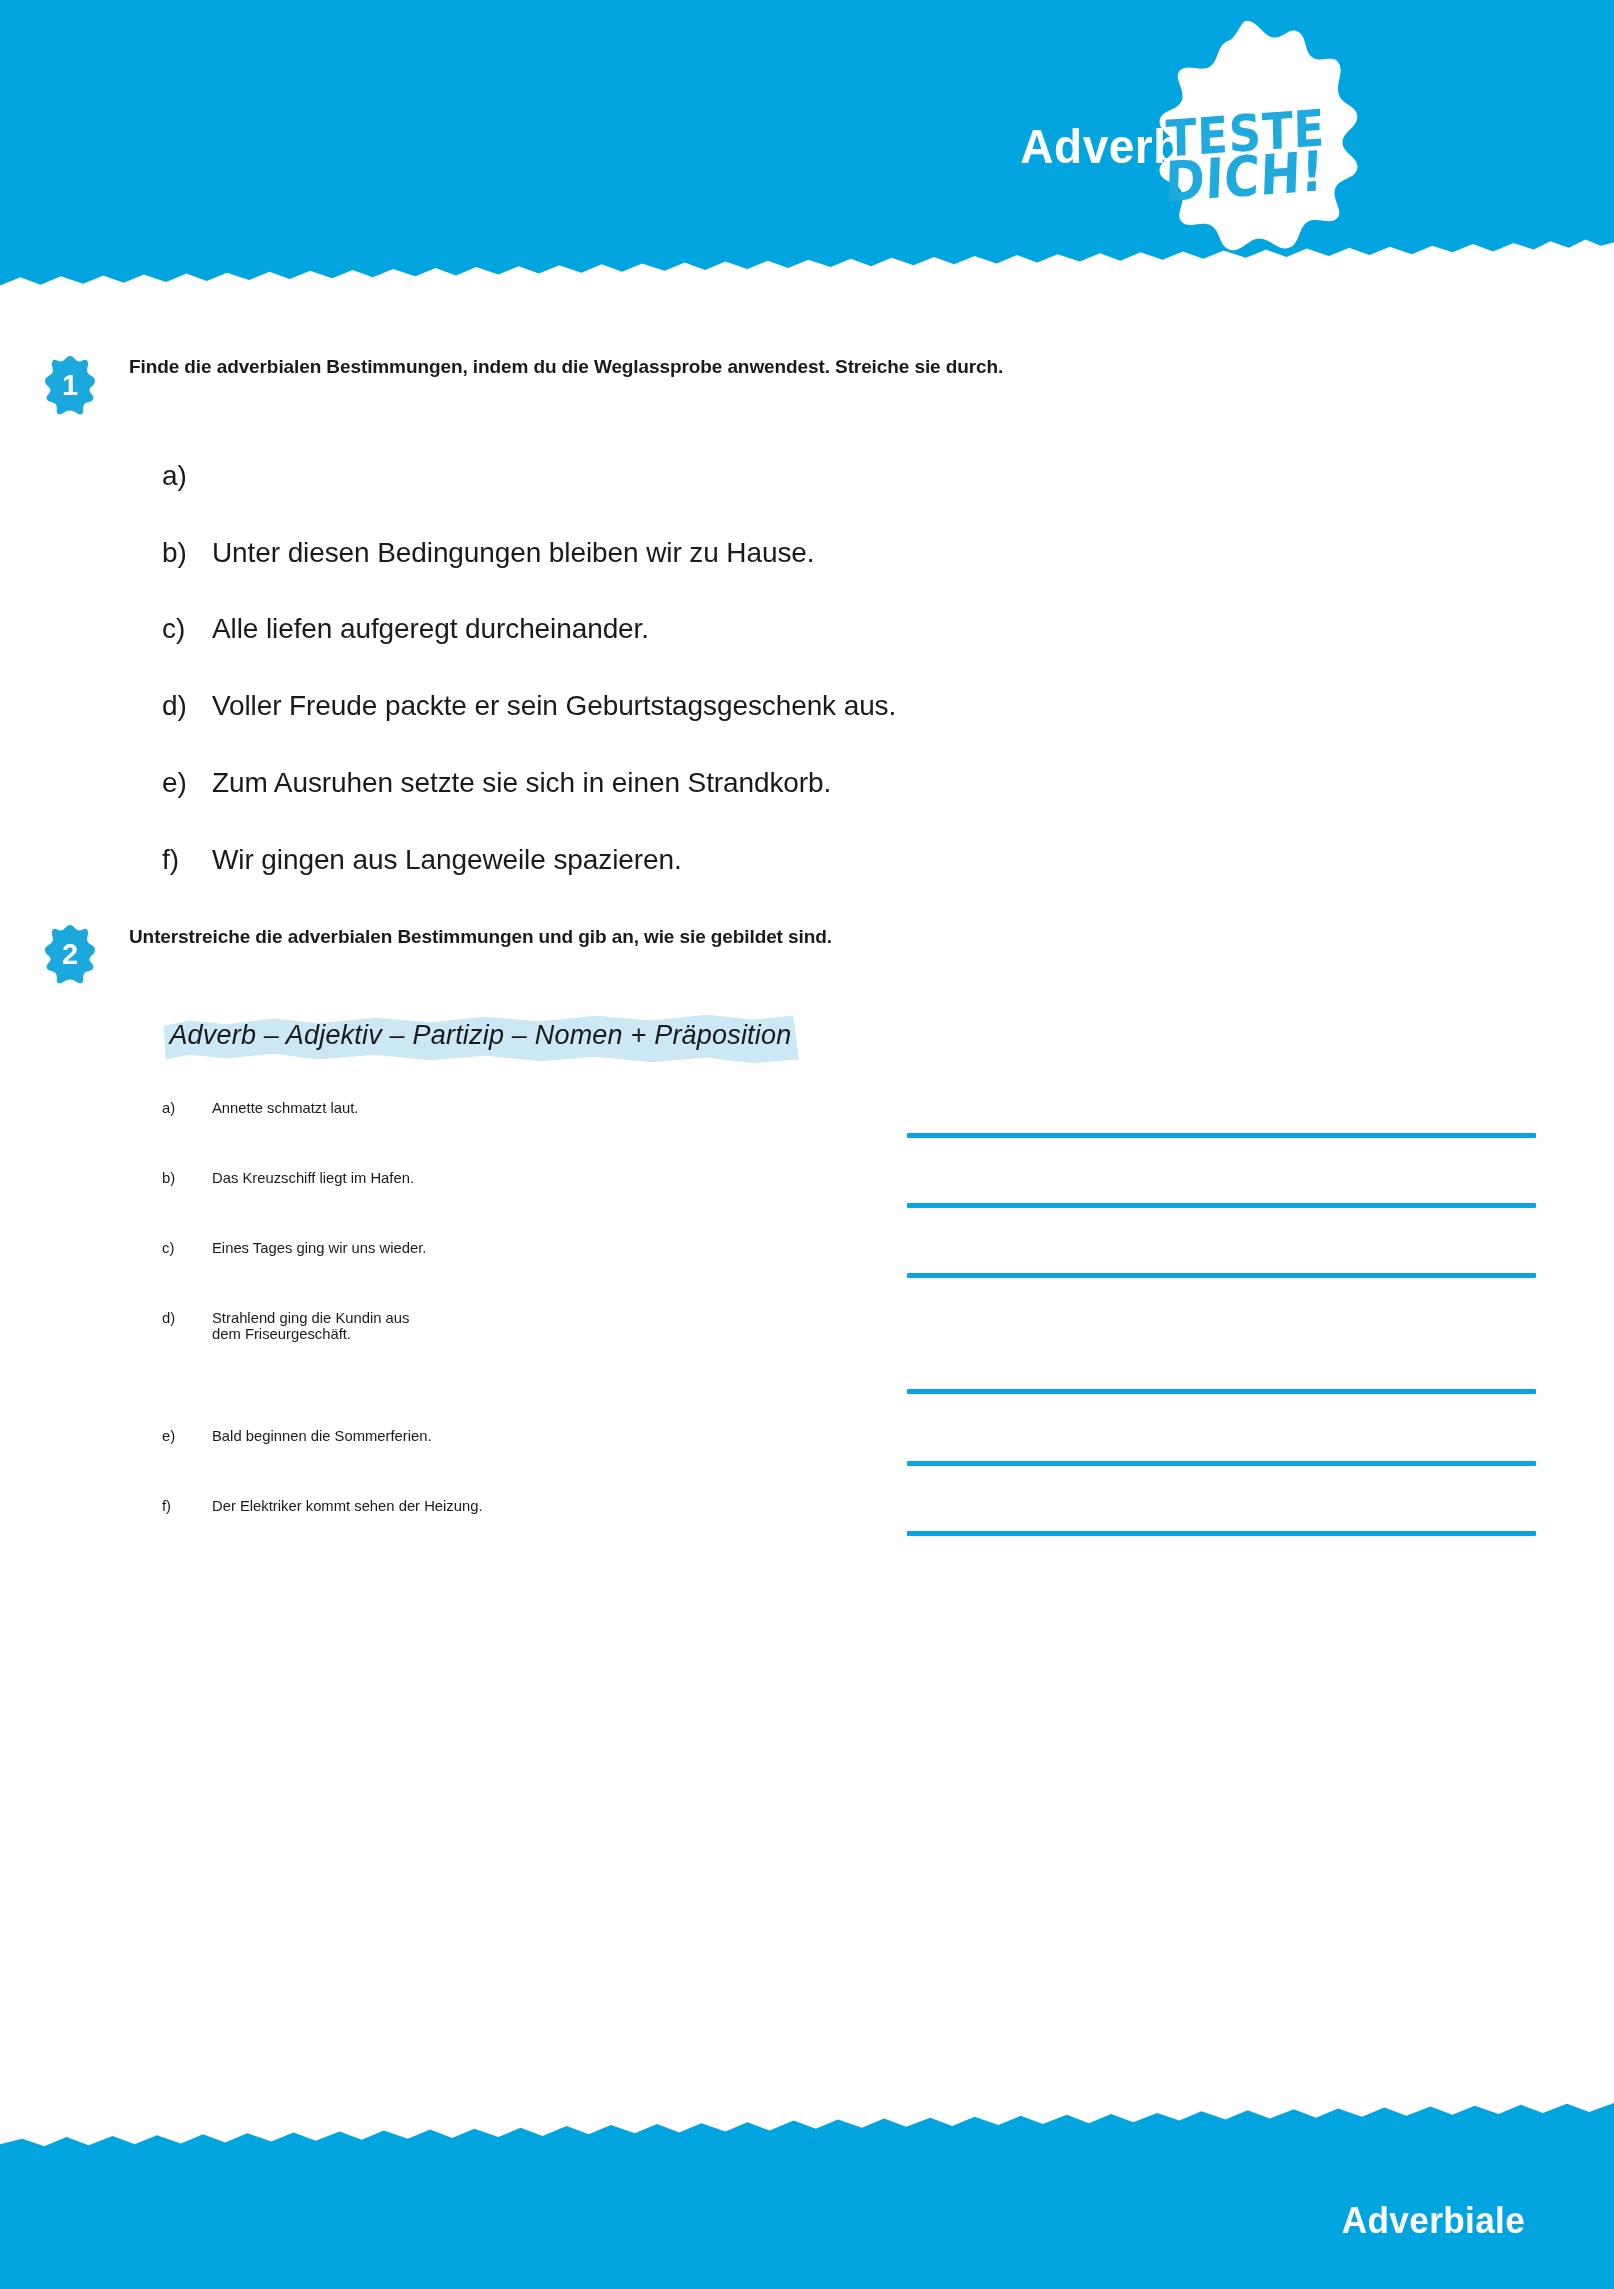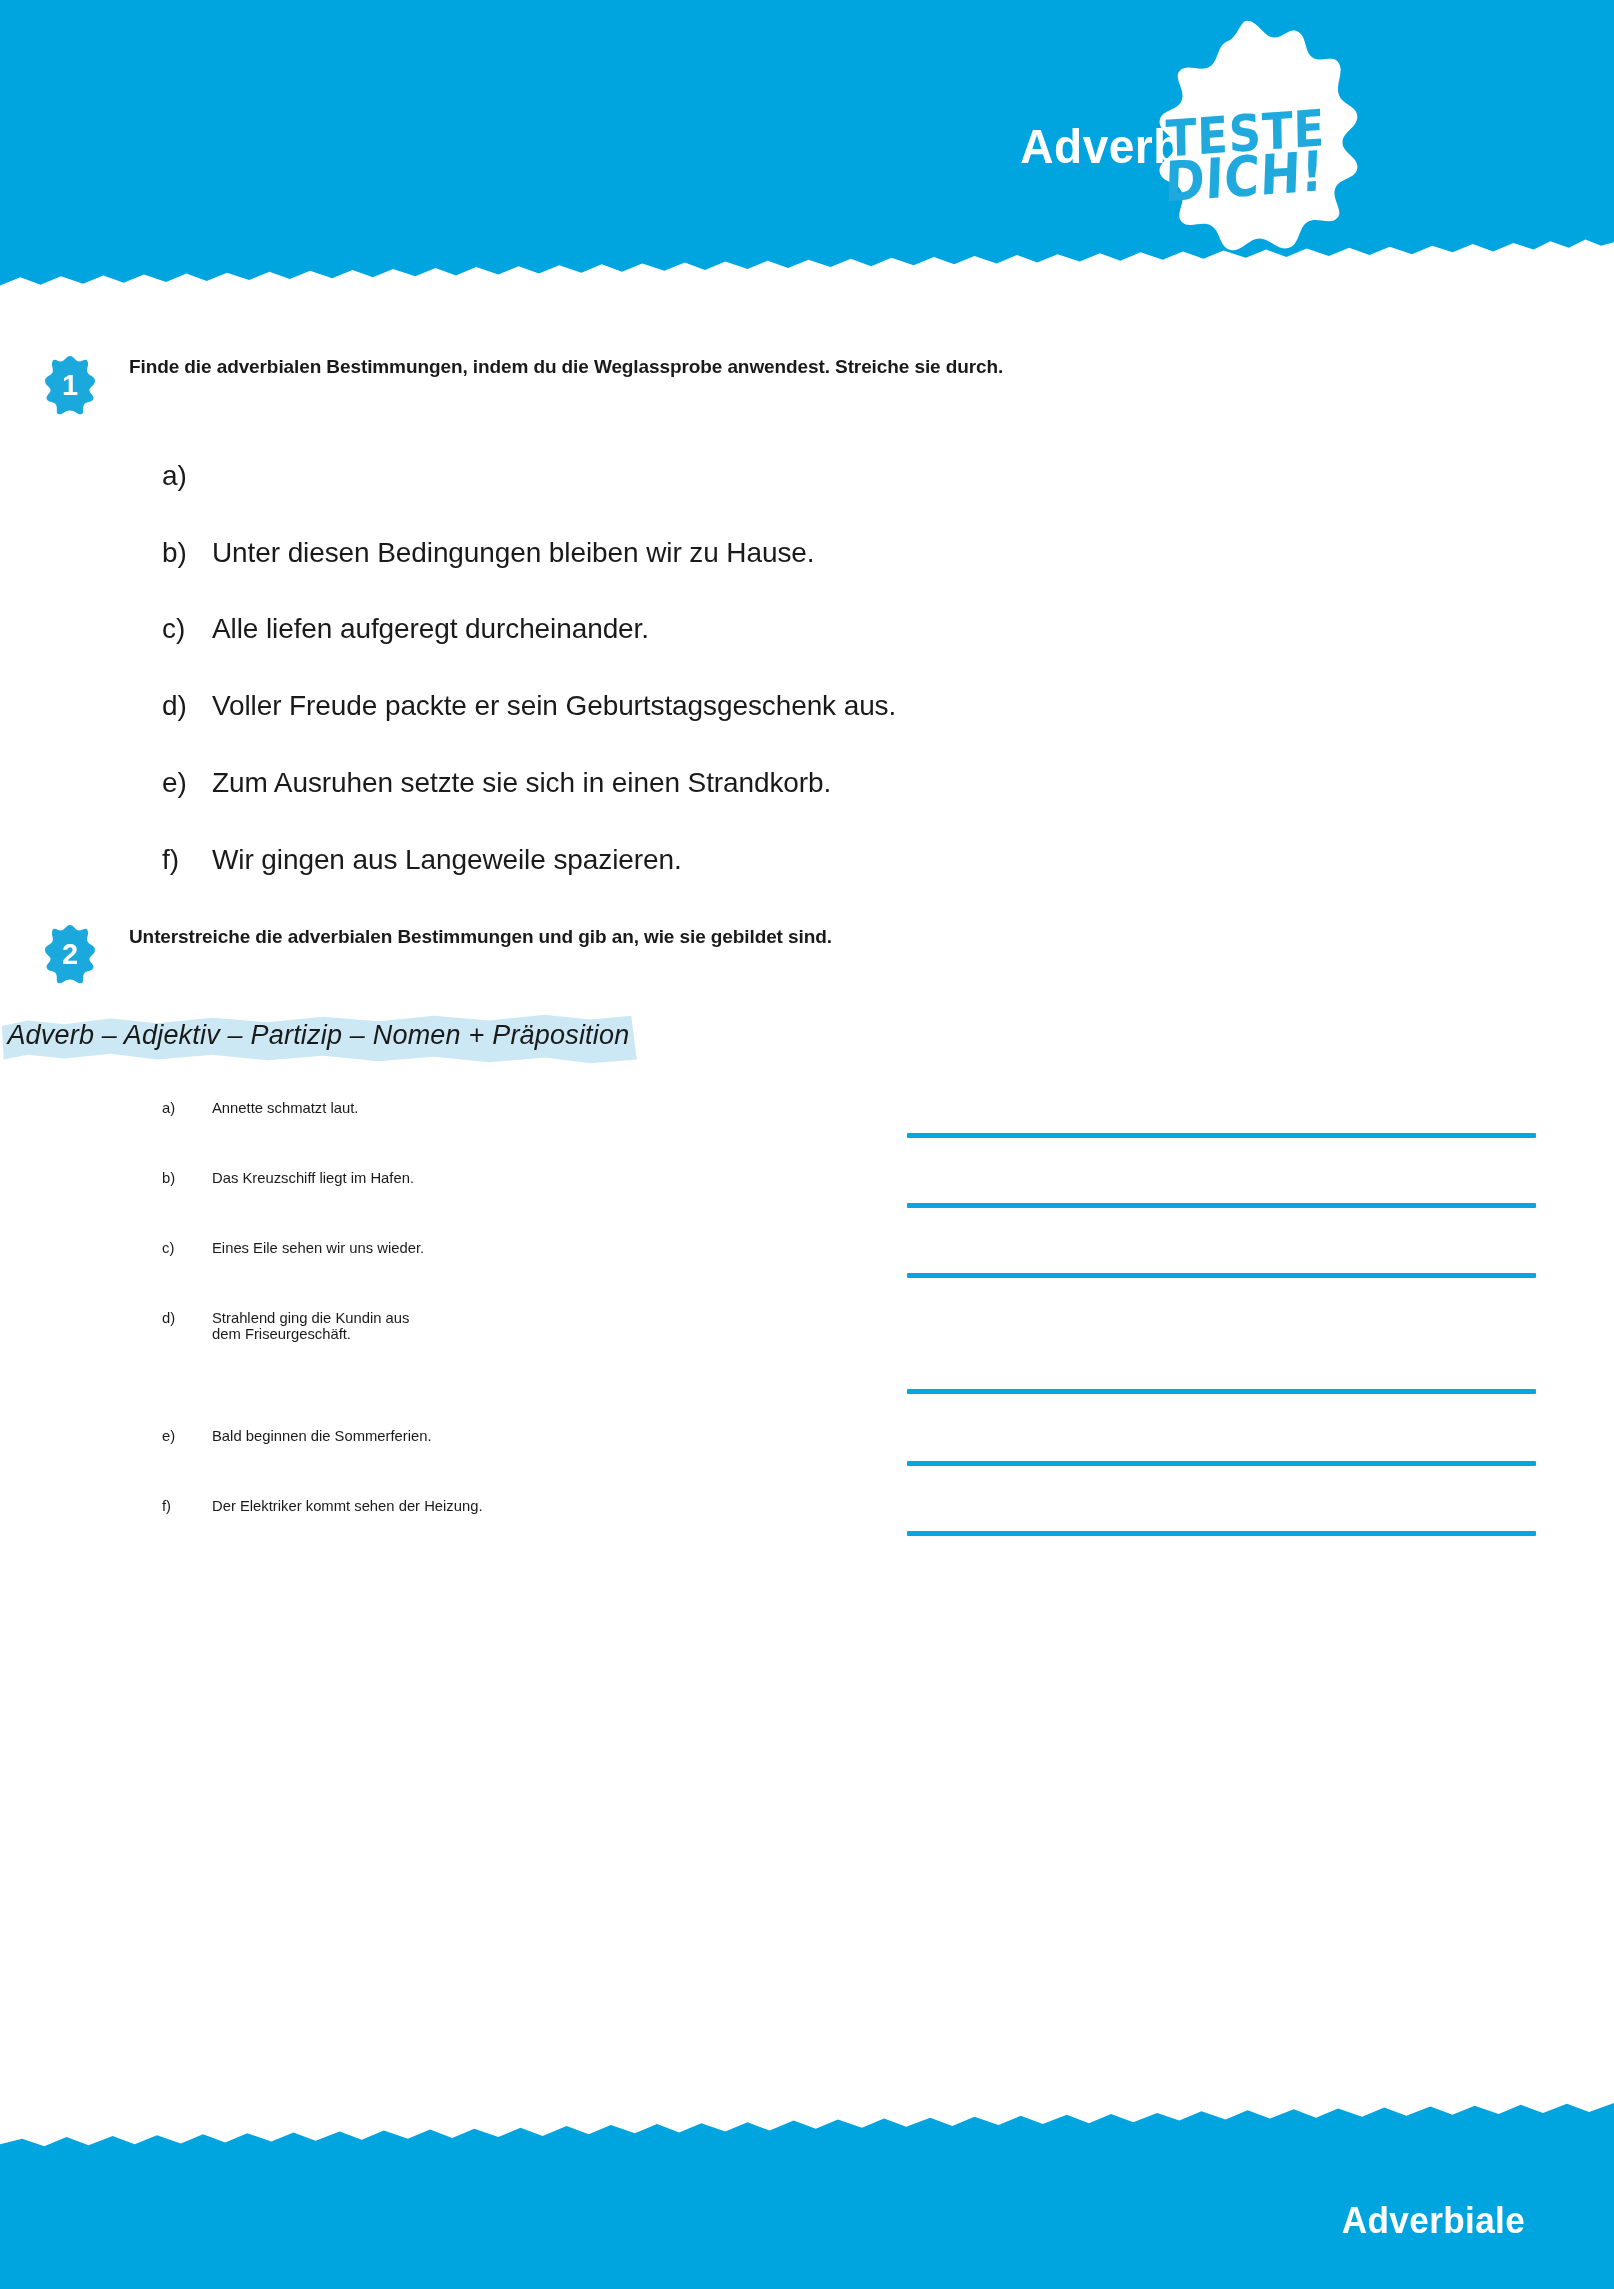--- a/index.html
+++ b/index.html
@@ -135,20 +135,21 @@
   }
   .item-text { flex: 0 0 auto; }
   .item-text .sub-line { display: block; }
 
   
   .t1 .item { margin-bottom: 39px; }
 
   
   .wordbank {
     position: relative;
+    margin-left: 162px;
     margin-top: 28px;
     width: 646px;
     height: 52px;
   }
   .wordbank svg { position: absolute; left: 0; top: 0; }
   .wordbank .wb-text {
     position: absolute;
     left: 7.4px;
     top: 6.5px;
     font-size: 27px;
@@ -306,21 +307,21 @@
       </div>
 
       <div class="t2-row">
         <span class="item-label">b)</span>
         <span class="item-text">Das Kreuzschiff liegt im Hafen.</span>
         <span class="answer-line" style="left:907px; width:629px; top:33px;"></span>
       </div>
 
       <div class="t2-row">
         <span class="item-label">c)</span>
-        <span class="item-text">Eines Eile sehen wir uns wieder.</span>
+        <span class="item-text">Eines Tages ging wir uns wieder.</span>
         <span class="answer-line" style="left:907px; width:629px; top:33px;"></span>
       </div>
 
       <div class="t2-row" style="min-height:87px;">
         <span class="item-label">d)</span>
         <span class="item-text">
           <span class="sub-line">Strahlend ging die Kundin aus</span>
           <span class="sub-line">dem Friseurgeschäft.</span>
         </span>
         <span class="answer-line" style="left:907px; width:629px; top:79px;"></span>

